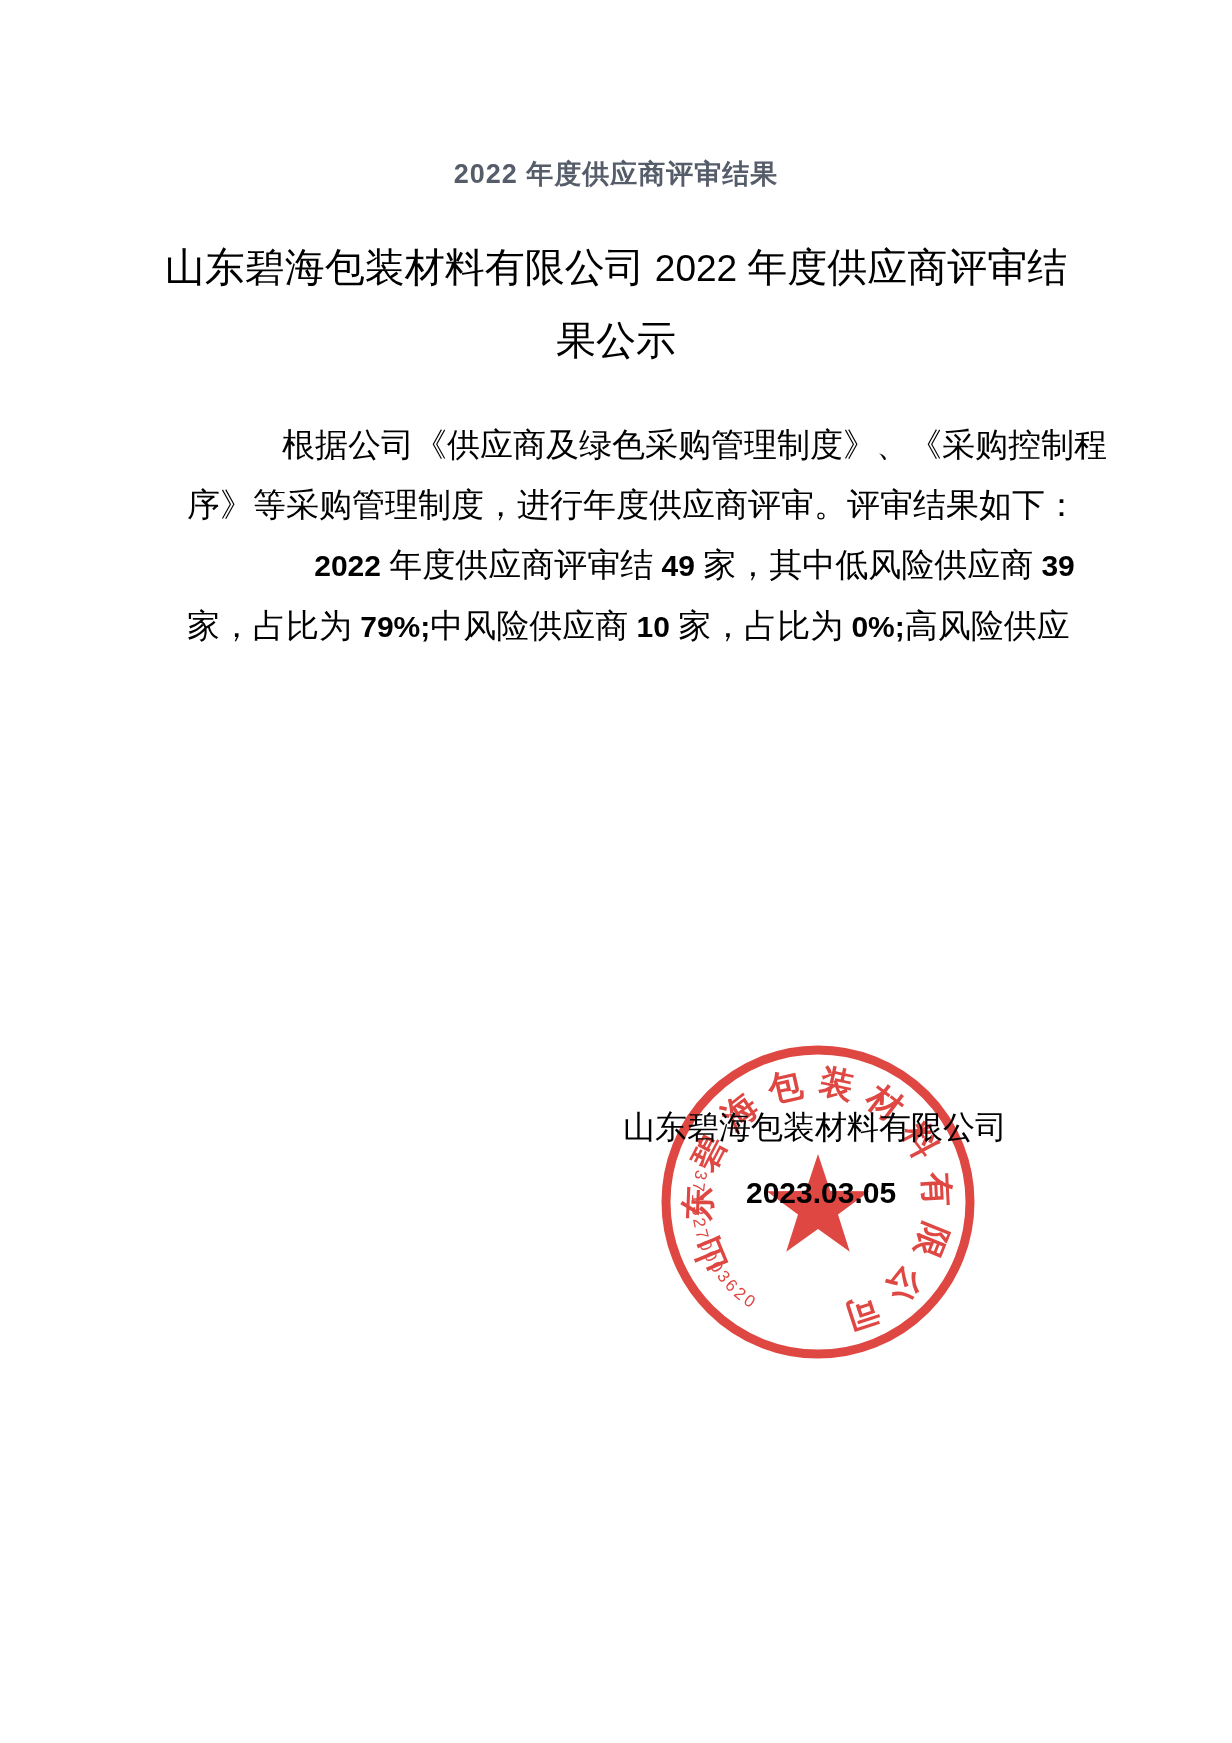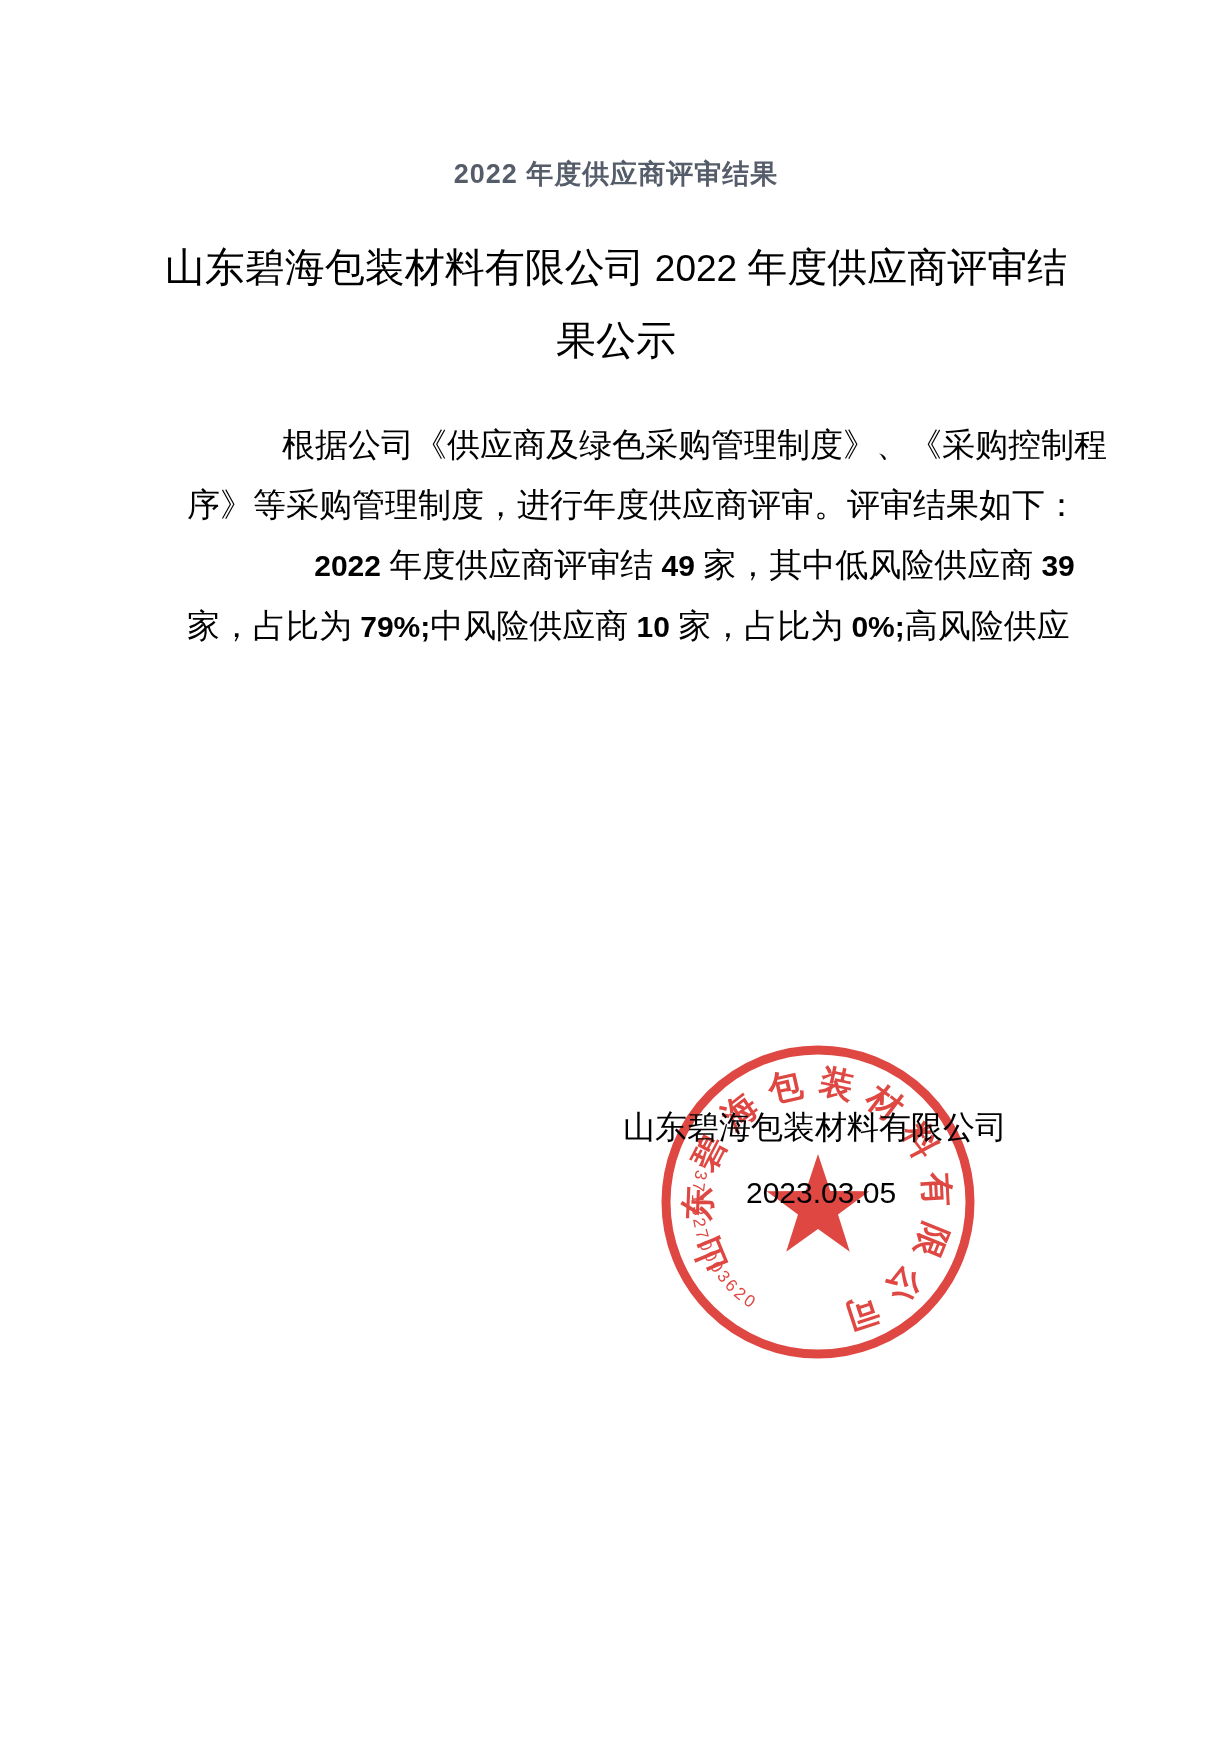--- a/index.html
+++ b/index.html
@@ -46,21 +46,21 @@
   }
   .sig-company {
     position:absolute; top:1106px; left:623px;
     font-size:32px;
     z-index:3;
     white-space:nowrap;
   }
   .sig-date {
     position:absolute; top:1176px; left:746px;
     font-family:"Liberation Sans", sans-serif;
-    font-weight:normal;
+    font-weight:bold;
     font-size:30px;
     z-index:3;
     white-space:nowrap;
   }
   .seal {
     position:absolute; top:1032px; left:648px;
     width:340px; height:340px;
     z-index:2;
     opacity:0.92;
     color:var(--seal-red, #dc3832);

